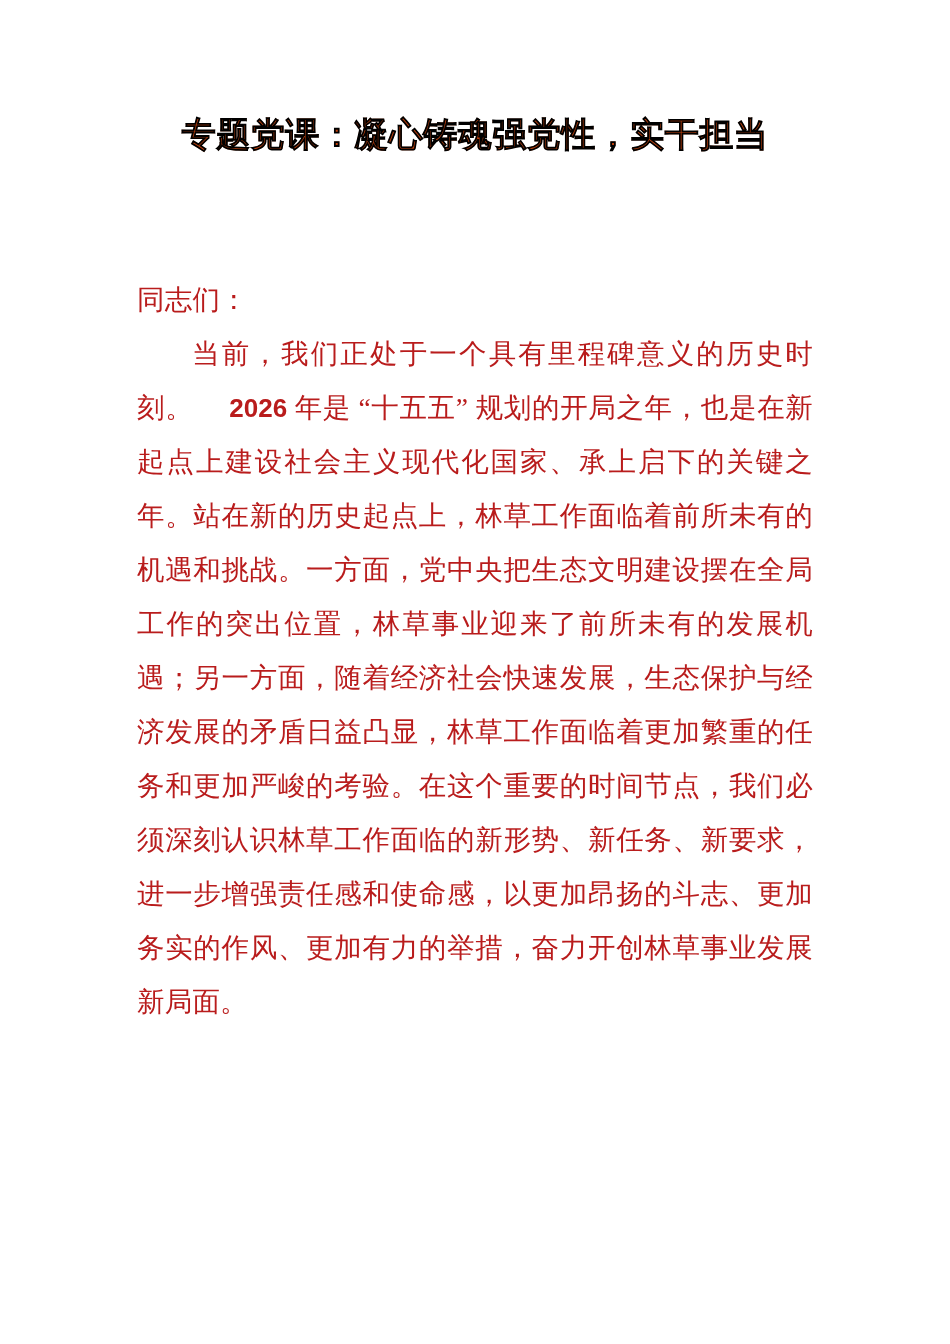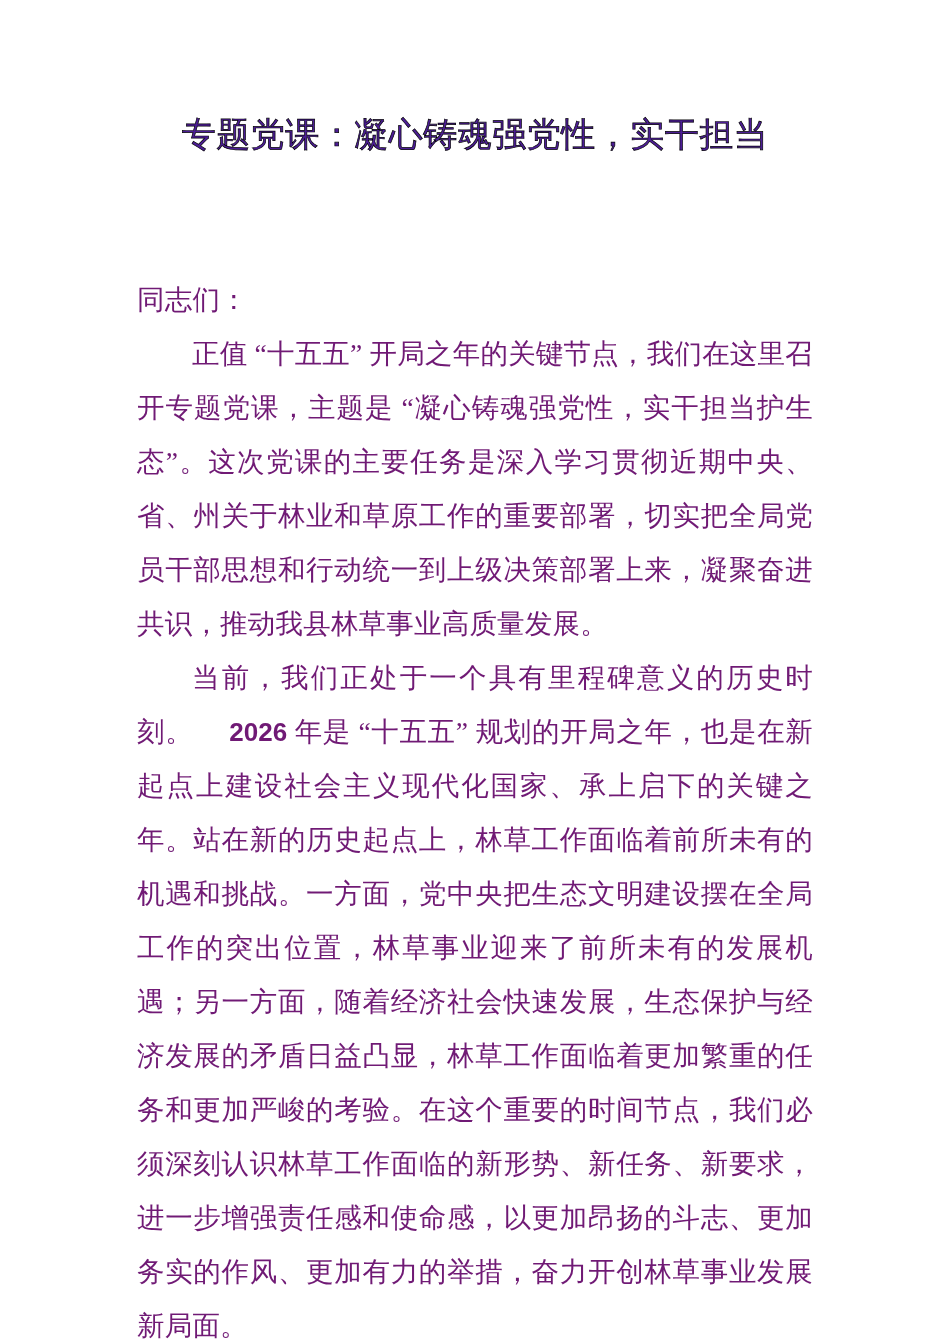--- a/index.html
+++ b/index.html
@@ -16,39 +16,39 @@
     overflow: hidden;
     box-sizing: border-box;
   }
   .doc-title {
     position: absolute;
     left: 137px;
     top: 108px;
     width: 676px;
     text-align: center;
     font-family: "Liberation Sans", "DejaVu Sans", sans-serif;
-    font-weight: 400;
+    font-weight: 700;
     font-size: 34px;
     line-height: 52px;
-    color: #4c1d95;
+    color: #c2410c;
     letter-spacing: 0.5px;
     -webkit-text-stroke: 0.7px #000;
   }
   .body-block {
     position: absolute;
     left: 137px;
     top: 273px;
     width: 676px;
   }
   p.para {
     margin: 0;
     font-family: "Liberation Serif", "DejaVu Serif", serif;
     font-size: 27.5px;
     line-height: 54px;
-    color: #701a75;
+    color: #b91c1c;
     text-align: justify;
     text-justify: inter-character;
     text-align-last: left;
     letter-spacing: 0.2px;
     word-break: break-all;
   }
   p.indent {
     text-indent: 55px;
   }
   .num {
@@ -65,19 +65,18 @@
 <div class="page">
 
   <div class="doc-title">
     <div>专题党课：凝心铸魂强党性，实干担当</div>
   </div>
 
   <div class="body-block">
 
     <p class="para">同志们：</p>
 
-    <p class="para indent">正值 “十五五” 开局之年的关键节点，我们在这里召开专题党课，主题是 “凝心铸魂强党性，实干担当护生态”。这次党课的主要任务是深入学习贯彻近期中央、省、州关于林业和草原工作的重要部署，切实把全局党员干部思想和行动统一到上级决策部署上来，凝聚奋进共识，推动我县林草事业高质量发展。</p>
 
     <p class="para indent"><span>当前，我们正处于一个具有里程碑意义的历史时刻。</span><span class="num">2026</span><span> 年是 “十五五” 规划的开局之年，也是在新起点上建设社会主义现代化国家、承上启下的关键之年。站在新的历史起点上，林草工作面临着前所未有的机遇和挑战。一方面，党中央把生态文明建设摆在全局工作的突出位置，林草事业迎来了前所未有的发展机遇；另一方面，随着经济社会快速发展，生态保护与经济发展的矛盾日益凸显，林草工作面临着更加繁重的任务和更加严峻的考验。在这个重要的时间节点，我们必须深刻认识林草工作面临的新形势、新任务、新要求，进一步增强责任感和使命感，以更加昂扬的斗志、更加务实的作风、更加有力的举措，奋力开创林草事业发展新局面。</span></p>
 
   </div>
 
 </div>
 
 </body></html>

